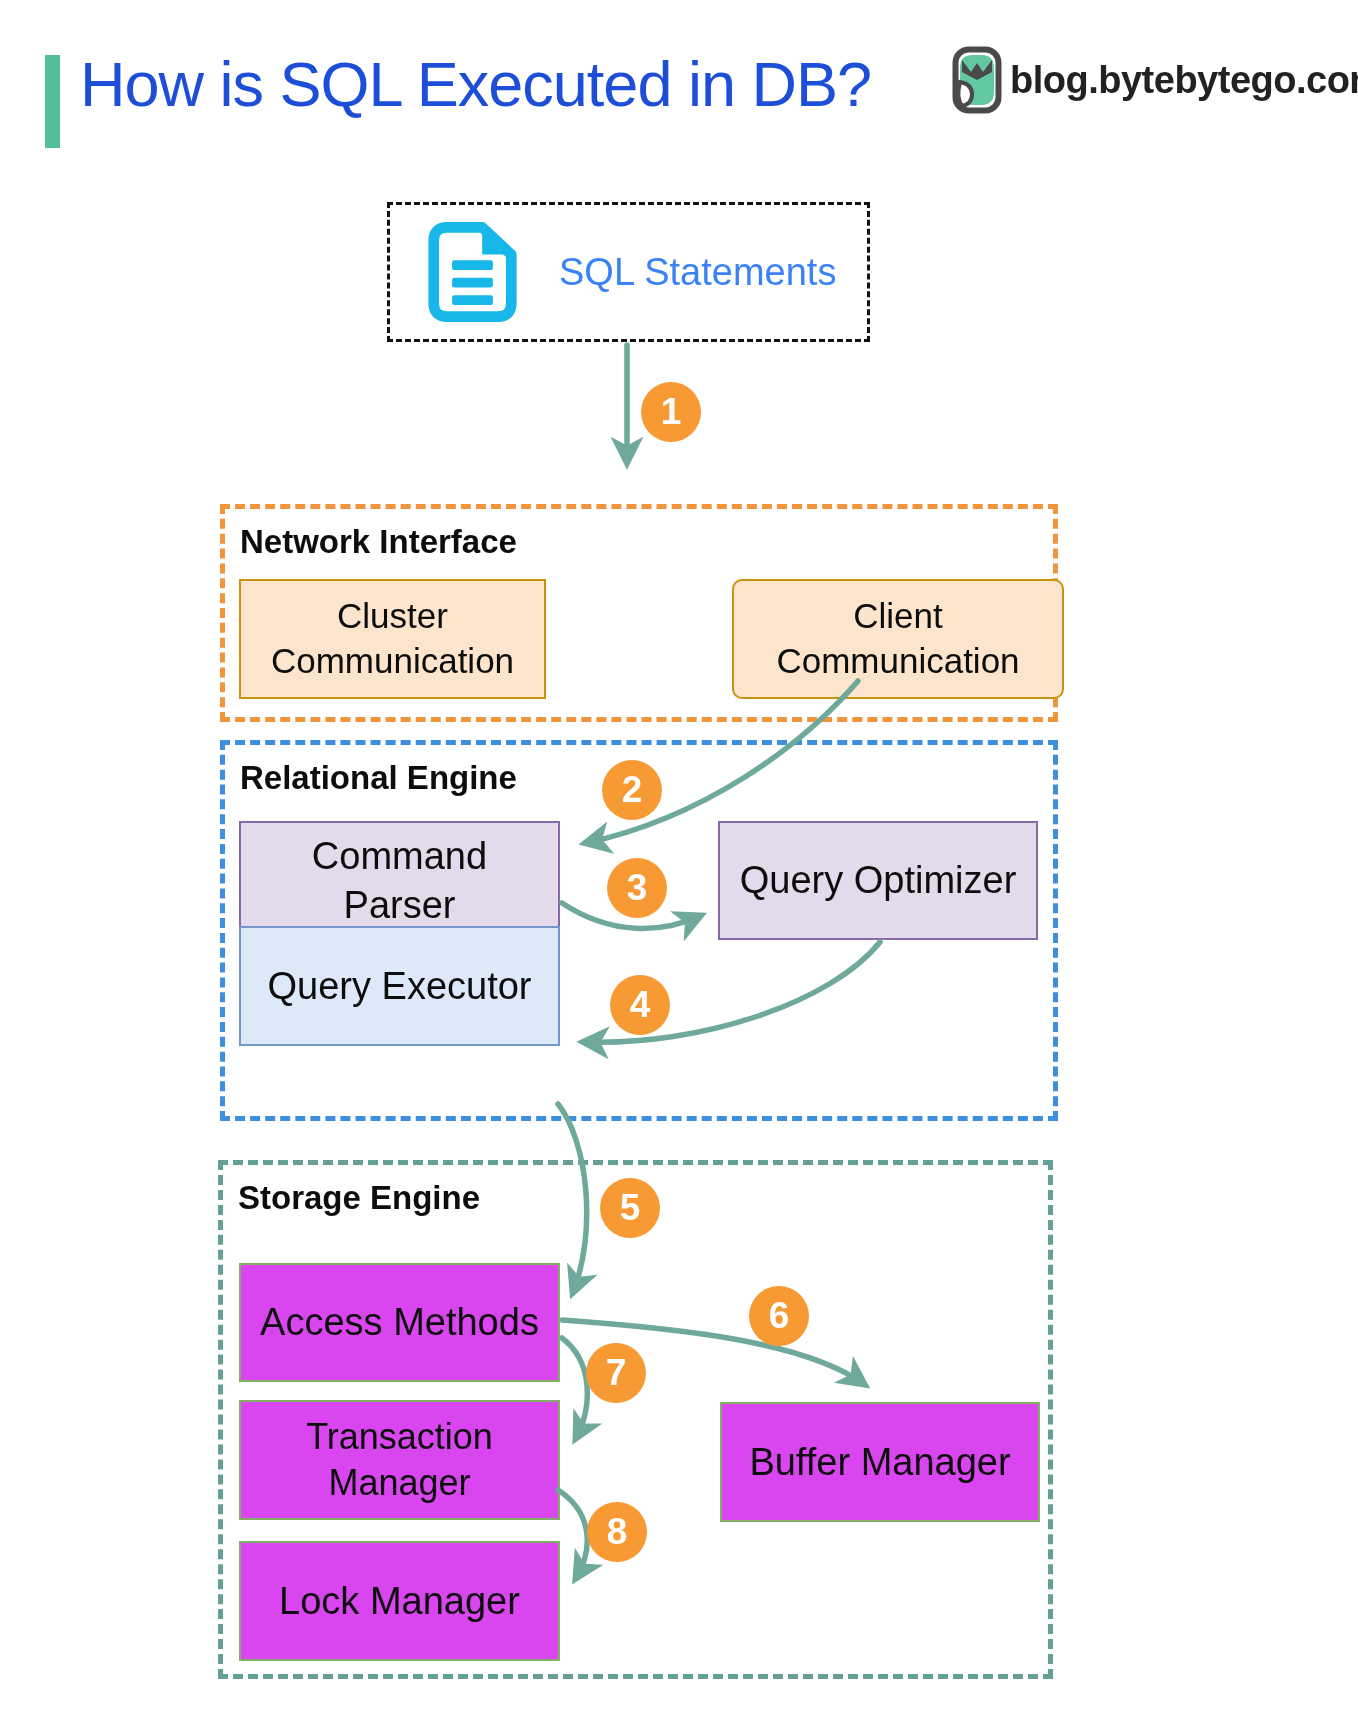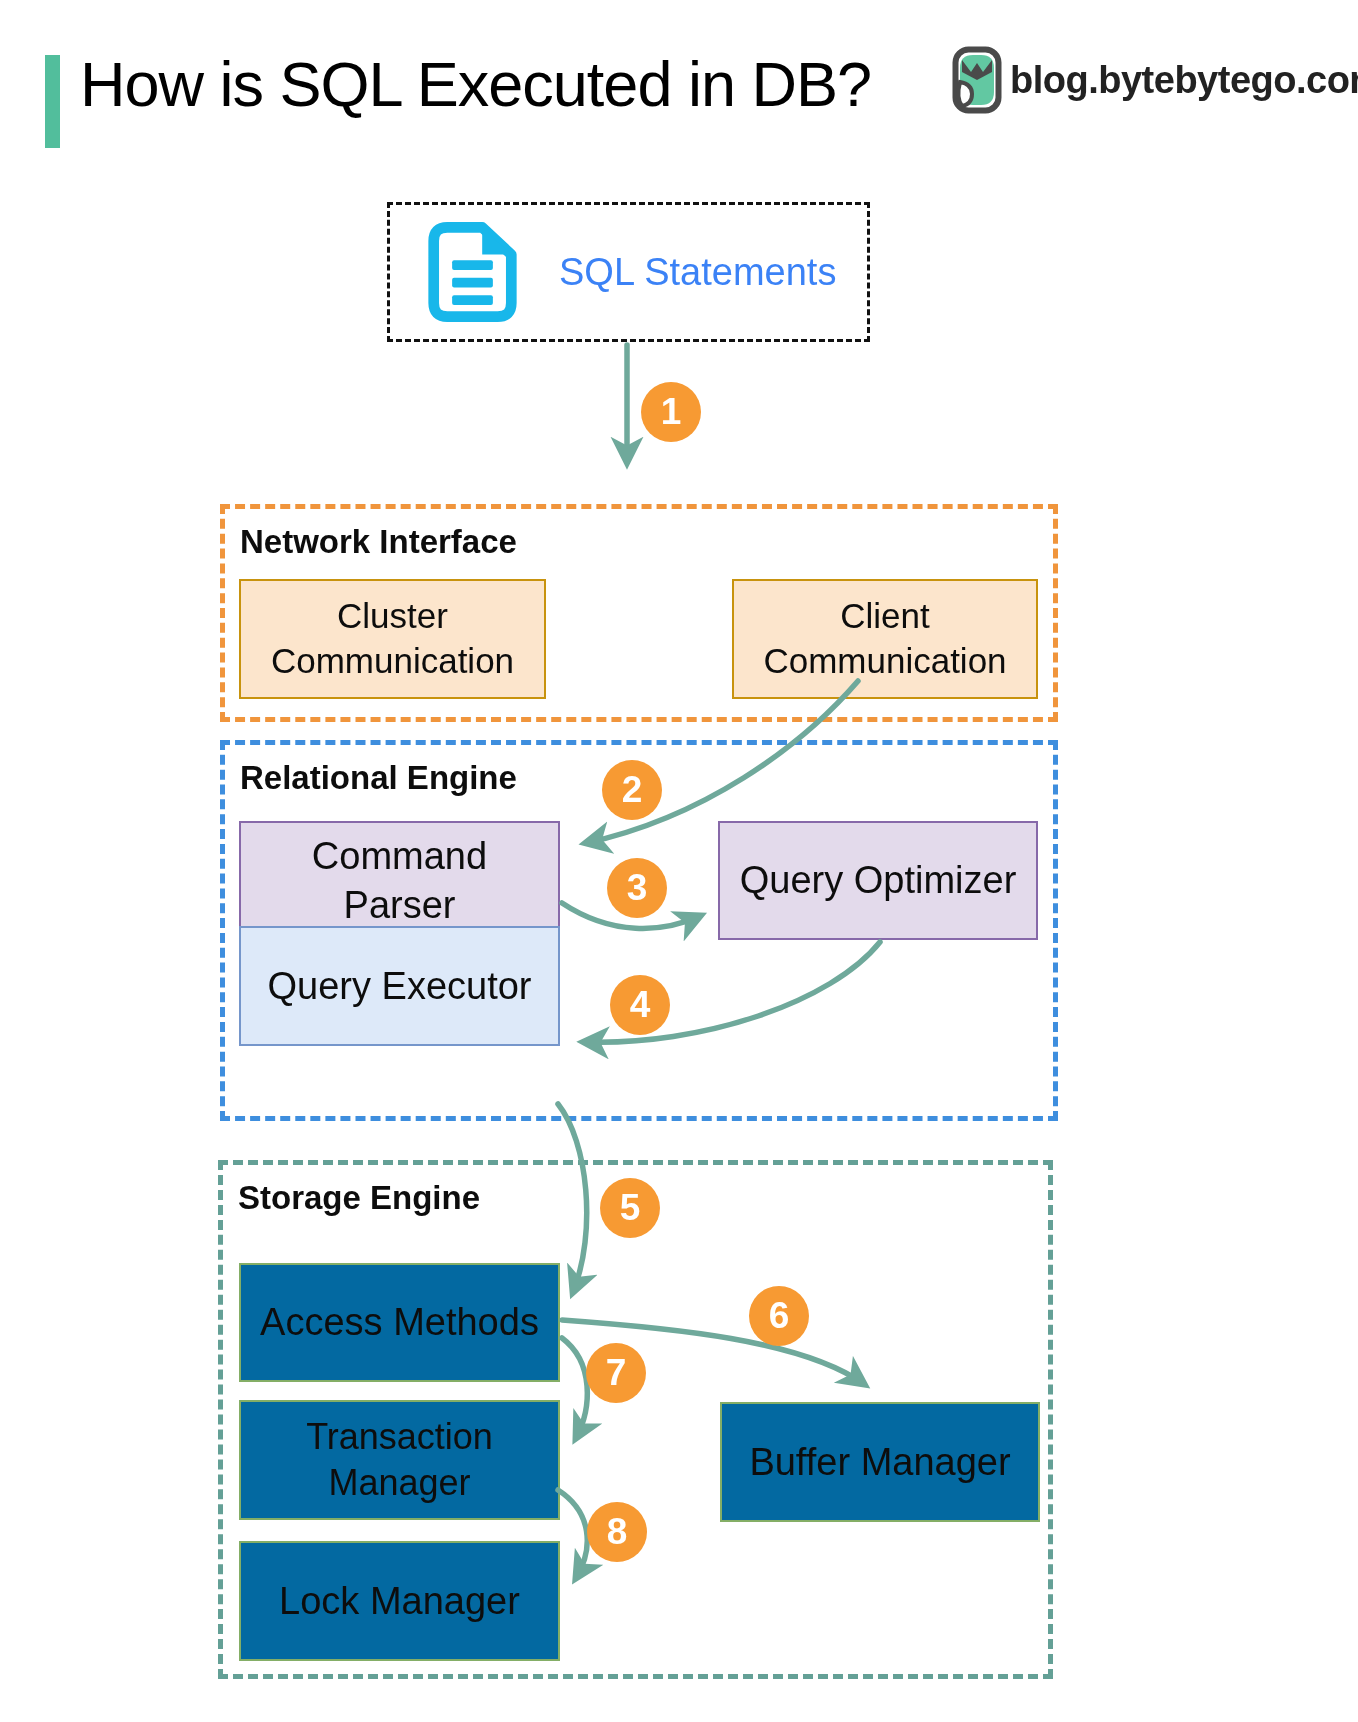--- a/index.html
+++ b/index.html
@@ -2,21 +2,21 @@
 <html><head>
 <meta charset="utf-8">
 <title>How is SQL Executed in DB?</title>
 <style>
   html,body{margin:0;padding:0;background:#ffffff;font-family:"Liberation Sans",sans-serif;}
   .canvas{position:relative;width:1358px;height:1722px;background:#ffffff;overflow:hidden;}
 
   
   .accent-bar{position:absolute;left:45px;top:55px;width:15px;height:93px;background:#52BE9C;}
   .page-title{position:absolute;left:80px;top:48px;font-size:63px;font-weight:400;
-    letter-spacing:-1px;color:#000000;white-space:nowrap;text-align:center;}
+    letter-spacing:-1px;color:#1d4ed8;white-space:nowrap;text-align:center;}
   .brand{position:absolute;left:952px;top:46px;display:flex;align-items:center;}
   .brand svg{display:block;}
   .brand-text{margin-left:8px;font-size:38px;font-weight:700;color:#222;letter-spacing:-0.5px;}
 
   
   .sql-box{position:absolute;left:387px;top:202px;width:483px;height:140px;
     border:3px dashed #111;box-sizing:border-box;display:flex;align-items:center;}
   .sql-box .doc{margin-left:34px;}
   .sql-box .lbl{font-size:38px;color:#3b82f6;margin-left:38px;}
 
@@ -26,24 +26,24 @@
   .sec-network{left:220px;top:504px;width:838px;height:218px;border:5px dashed #F0953C;}
   .sec-relational{left:220px;top:740px;width:838px;height:381px;border:5px dashed #3E8EDE;}
   .sec-storage{left:218px;top:1160px;width:835px;height:519px;border:5px dashed #64A096;}
 
   
   .node{position:absolute;box-sizing:border-box;display:flex;align-items:center;justify-content:center;
     text-align:center;font-size:35px;color:#0d0d0d;line-height:1.28;padding:4px 10px;}
   .n-peach{background:#FCE5CC;border:2px solid #C8930E;margin-top:20px;}
   .n-purple{background:#E3DAEB;border:2px solid #8769A9;}
   .n-blue{background:#DDE9F9;border:2px solid #7596CB;}
-  .n-green{background:#0369a1;border:2px solid #84AE66;}
+  .n-green{background:#d946ef;border:2px solid #84AE66;}
 
   .b-cluster{left:239px;top:559px;width:307px;height:120px;}
-  .b-client{left:732px;top:559px;width:306px;height:120px;}
+  .b-client{left:732px;top:559px;width:332px;height:120px;border-radius:10px;}
   .b-parser{left:239px;top:821px;width:321px;height:119px;font-size:38px;}
   .b-optimizer{left:718px;top:821px;width:320px;height:119px;font-size:38px;}
   .b-executor{left:239px;top:926px;width:321px;height:120px;font-size:38px;}
   .b-access{left:239px;top:1263px;width:321px;height:119px;font-size:38px;}
   .b-buffer{left:720px;top:1402px;width:320px;height:120px;font-size:38px;}
   .b-transaction{left:239px;top:1400px;width:321px;height:120px;font-size:36px;}
   .b-lock{left:239px;top:1541px;width:321px;height:120px;font-size:38px;}
 
   
   .badge{position:absolute;width:60px;height:60px;border-radius:50%;background:#F79A33;

